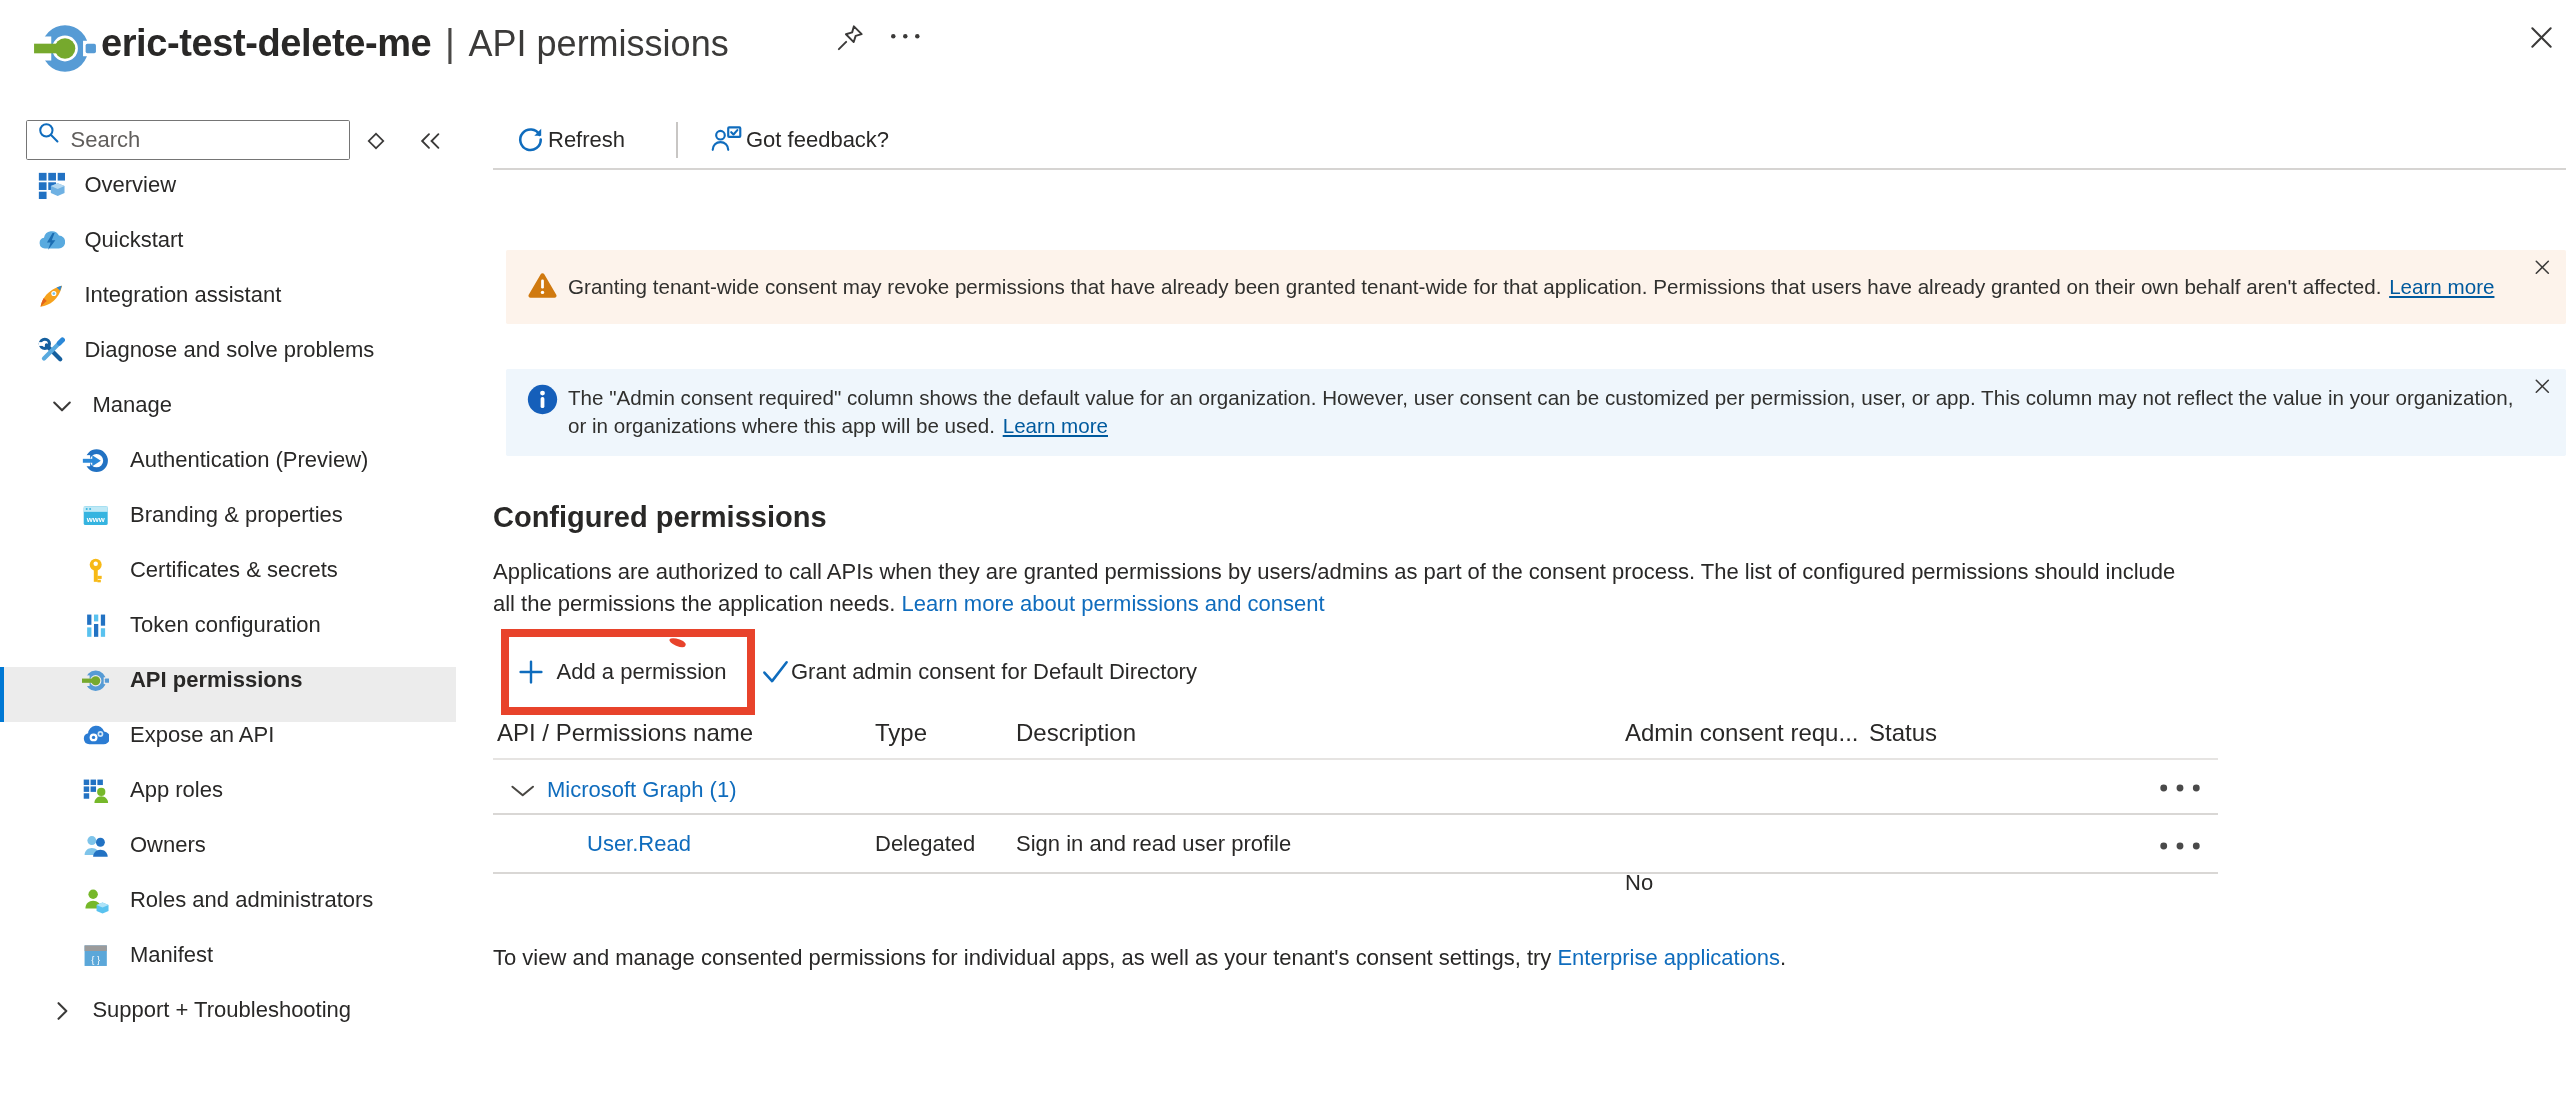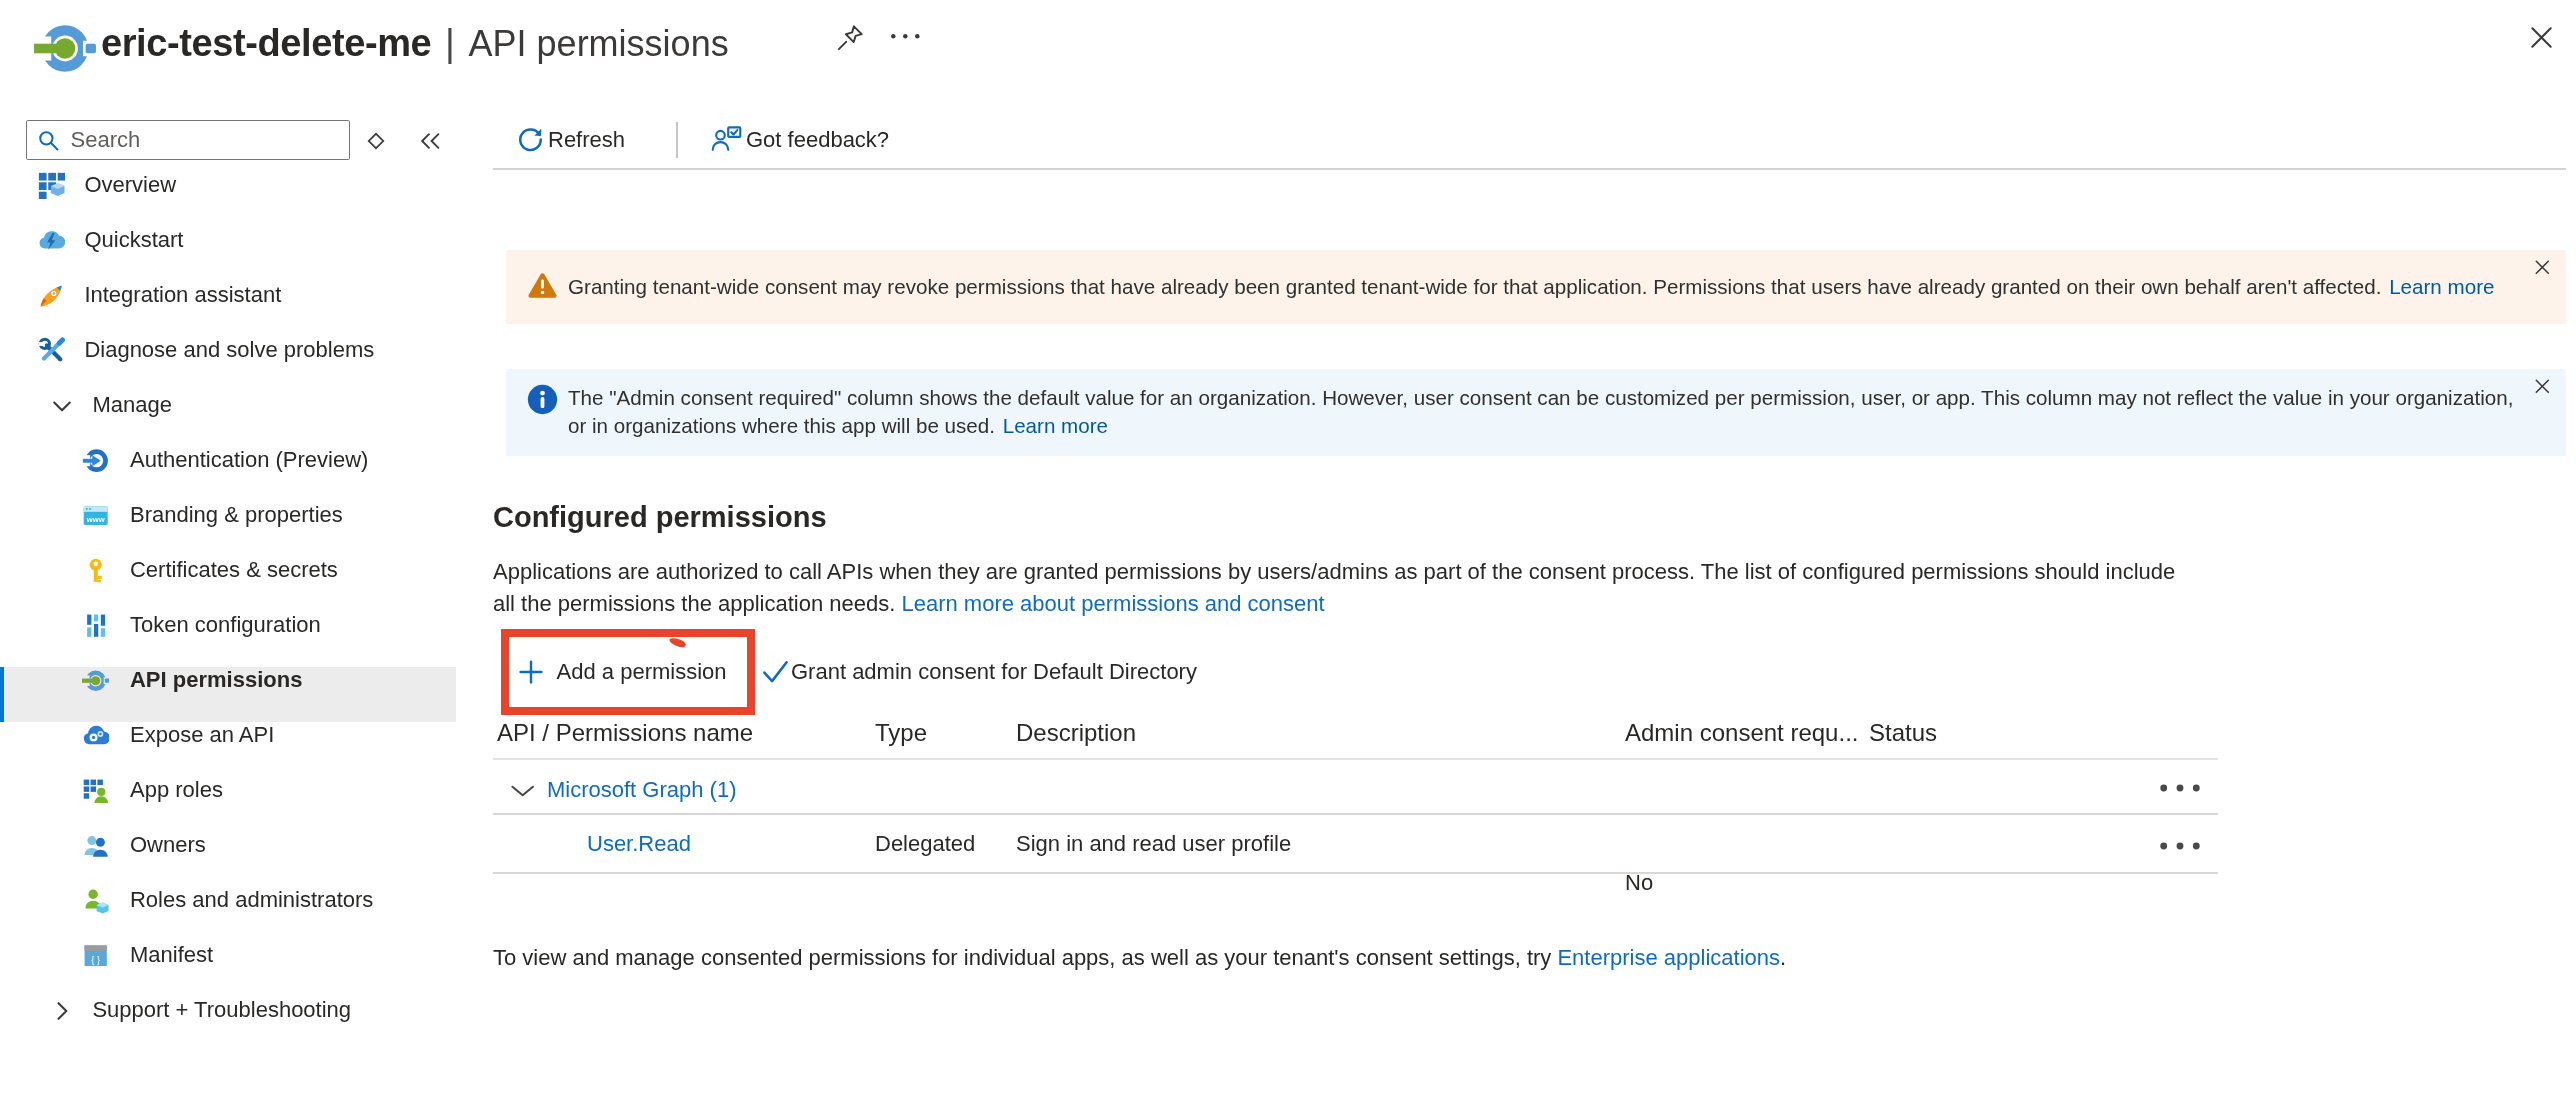--- a/index.html
+++ b/index.html
@@ -13,21 +13,21 @@
   #hdr-app-icon{left:34px;top:20.6px}
   #hdr-title{left:101px;top:22px;font-size:38px;white-space:nowrap;display:flex;align-items:baseline}
   #hdr-title .nm{font-weight:700;letter-spacing:-0.4px}
   #hdr-title .sep{font-weight:300;color:#4a4846;padding:0 13.7px;font-size:38px}
   #hdr-title .pg{font-weight:400;color:#3b3a39;font-size:36px}
   #hdr-pin{left:834px;top:20.6px}
   #hdr-more{left:888px;top:31px}
   #blade-close{left:2525px;top:20.6px}
 
   
-  #search-wrap{left:26px;top:120px;width:324px;height:40px;border:1.7px solid #757575;border-radius:1.7px;background:#fff;display:flex;align-items:center;padding-left:10.3px}
+  #search-wrap{left:26px;top:120px;width:324px;height:40px;border:1.7px solid #757575;border-radius:1.7px;background:#fff;display:flex;padding-left:10.3px}
   #search-input{border:none;outline:none;font-size:22px;font-family:"Liberation Sans",sans-serif;margin-left:10.3px;width:257px;color:#292827}
   #search-input::placeholder{color:#605e5c}
   #side-switch{left:364px;top:129px}
   #side-collapse{left:417px;top:129px}
   #nav{left:0;top:172px;width:480px}
   .nav-item{height:55px;display:flex;align-items:flex-start;gap:19px;padding-left:38px;font-size:22px;color:#292827}
   .nav-item .ic{width:27.4px;height:27.4px;flex:0 0 27.4px;display:flex;align-items:center;justify-content:center}
   .nav-item.sub{padding-left:82px;gap:20.6px}
   .nav-item.grp{padding-left:48px;gap:17px}
   .nav-item.selected{background:#ececec;width:456px;font-weight:700;position:relative}
@@ -43,21 +43,21 @@
   
   .banner{left:506px;width:2060px;border-radius:1.7px}
   #banner-warning{top:250px;height:74px;background:#fdf3eb}
   #banner-info{top:369px;height:87px;background:#eff6fc}
   .banner .b-ic{position:absolute;left:20.6px}
   #banner-warning .b-ic{top:21.4px}
   #banner-info .b-ic{top:14.6px}
   .b-text{position:absolute;left:62px;font-size:20.6px;color:#30302e;line-height:28px}
   #banner-warning .b-text{top:23px;white-space:nowrap}
   #banner-info .b-text{top:15.4px}
-  .b-link{color:#005a9e;margin-left:7.7px;cursor:pointer}
+  .b-link{color:#005a9e;text-decoration:underline;margin-left:7.7px;cursor:pointer}
   .b-close{position:absolute;top:6.9px;right:13.7px}
 
   
   #cp-heading{left:493px;top:501px;font-size:29px;font-weight:700;color:#292827}
   #cp-desc{left:493px;top:556px;font-size:22px;line-height:32px;color:#292827}
   .inline-link{color:#0f6cbd;cursor:pointer}
 
   
   #red-box{left:501px;top:629px;width:254px;height:86px;border:8.6px solid #e8432b;background:#fff;display:flex;align-items:center;gap:13px;padding-left:8.6px}
   #red-box .lbl{font-size:22px;color:#292827;white-space:nowrap}

